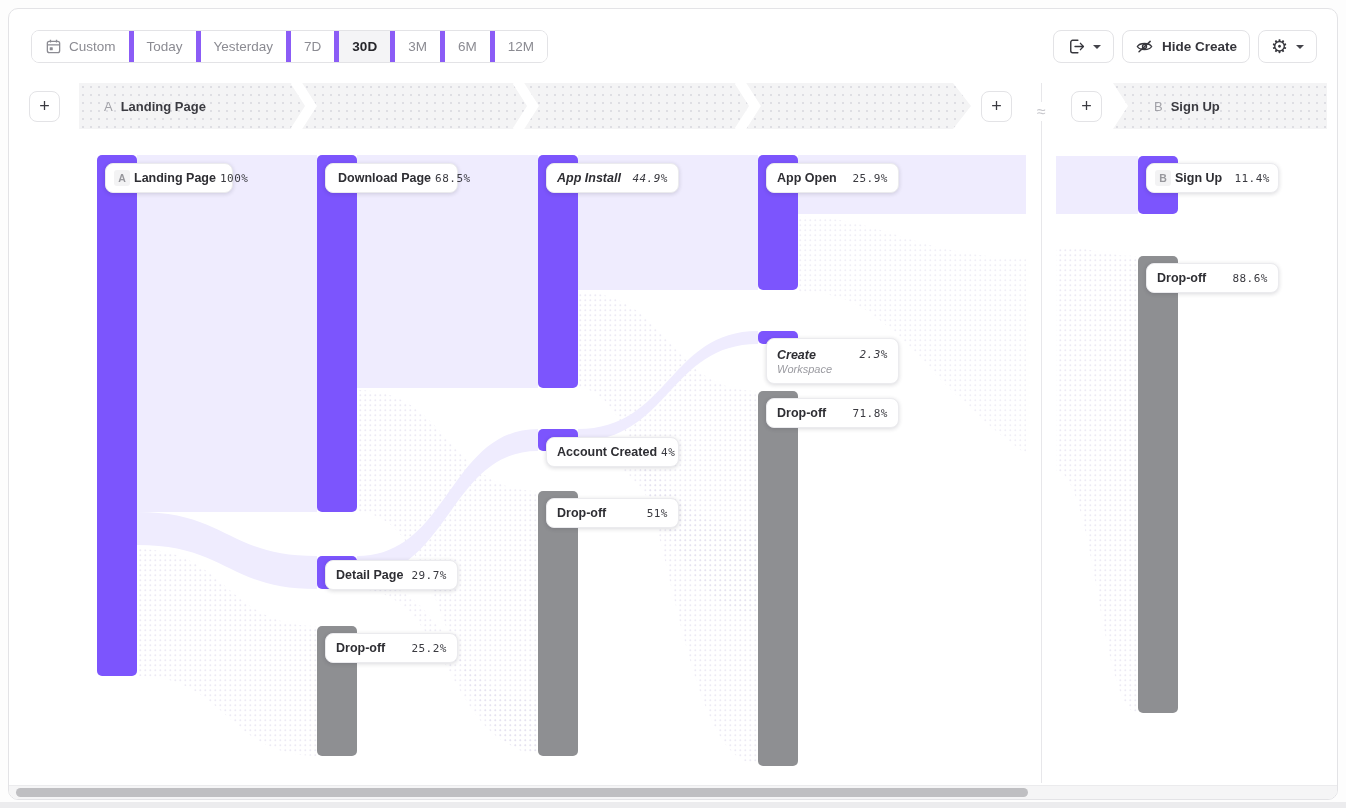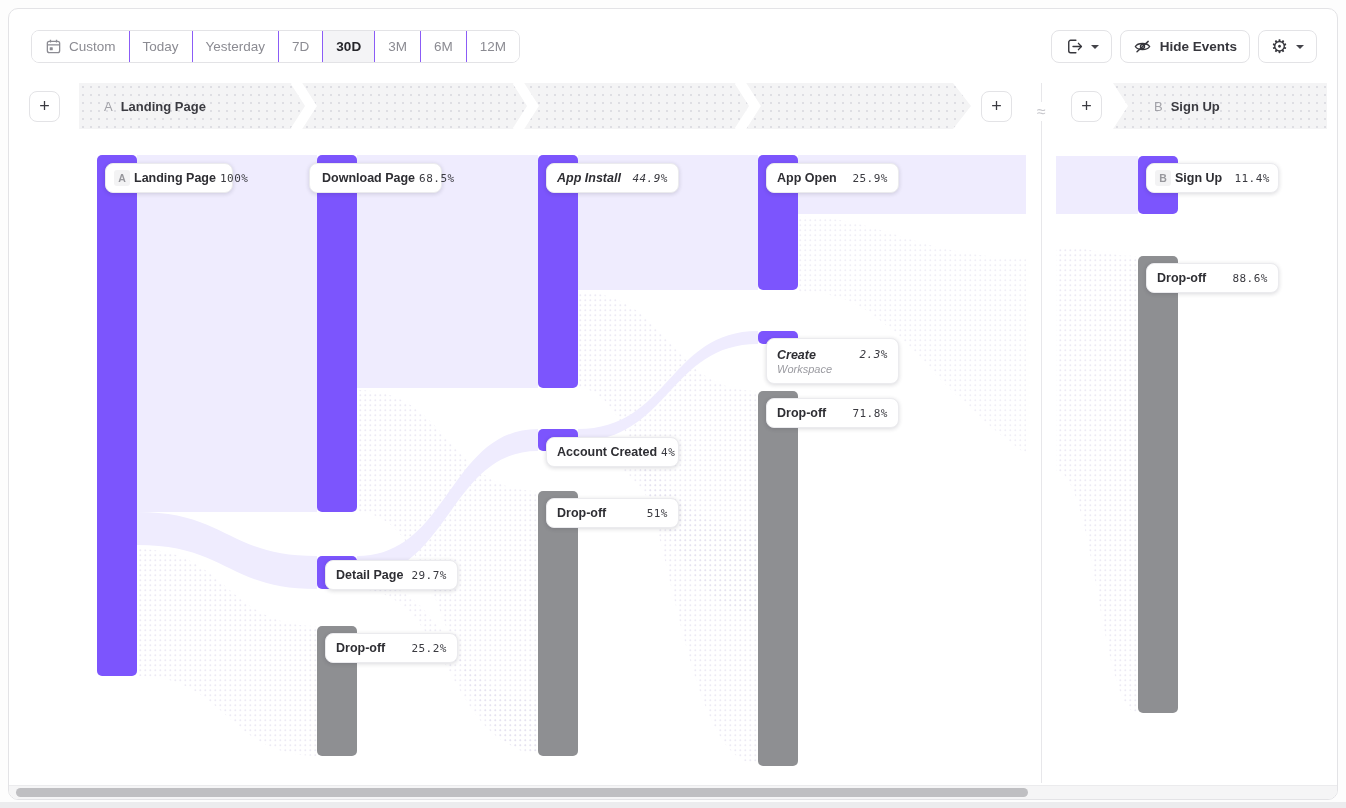--- a/index.html
+++ b/index.html
@@ -7,21 +7,21 @@
   .stage{position:relative;width:1346px;height:808px;background:#fdfdfd;overflow:hidden;}
   .bottom-strip{position:absolute;left:0;right:0;bottom:0;height:6px;background:#ececee;}
   .card{position:absolute;left:8px;top:8px;width:1330px;height:792px;background:#fff;
         border:1px solid #e3e3e6;border-radius:10px;overflow:hidden;}
 
   
   .toolbar{position:absolute;left:0;right:0;top:0;height:62px;}
   .seg{position:absolute;left:22px;top:21px;height:33px;display:flex;align-items:stretch;
        border:1px solid #e3e3e6;border-radius:8px;overflow:hidden;background:#fff;}
   .seg-btn{display:flex;align-items:center;gap:7px;padding:0 13px;background:#fff;border:none;
-       border-right:1px solid #8b5cf6;color:#8b8b92;font-size:13.5px;font-weight:500;cursor:pointer;white-space:nowrap;}
+       border-right:5px solid #8b5cf6;color:#8b8b92;font-size:13.5px;font-weight:500;cursor:pointer;white-space:nowrap;}
   .seg-btn:last-child{border-right:none;}
   .seg-btn.selected{background:#f4f4f6;color:#26262b;font-weight:700;}
   .toolbar-right{position:absolute;right:20px;top:21px;display:flex;gap:8px;}
   .tb-btn{display:flex;align-items:center;gap:8px;height:33px;padding:0 12px;background:#fff;
        border:1px solid #e3e3e6;border-radius:8px;color:#36363c;font-size:13.5px;font-weight:600;cursor:pointer;}
   .caret{width:0;height:0;border:4px solid transparent;border-top-color:#44444a;margin-top:4px;}
   .gear-glyph{font-size:19px;line-height:1;color:#36363c;font-family:"DejaVu Sans",sans-serif;}
   .icon{display:inline-flex;}
 
   
@@ -117,21 +117,21 @@
         </button>
 
         <button class="tb-btn">
           <span class="icon">
             <svg width="19" height="19" viewBox="0 0 20 20" fill="none" stroke="#36363c" stroke-width="1.5" stroke-linecap="round">
               <path d="M2.5 10C5 5.8 15 5.8 17.5 10 15 14.2 5 14.2 2.5 10Z"></path>
               <circle cx="10" cy="10" r="2.1"></circle>
               <path d="M4.2 15.6 16 4.6"></path>
             </svg>
           </span>
-          <span>Hide Events</span>
+          <span>Hide Create</span>
         </button>
 
 
         <button class="tb-btn">
           <span class="gear-glyph">⚙</span>
           <span class="caret"></span>
         </button>
       </div>
     </div>
 
@@ -199,21 +199,21 @@
     <div class="bar purple" style="left:749px;top:322px;height:13px;"></div>
     <div class="bar gray" style="left:749px;top:382px;height:375px;"></div>
     <div class="bar purple" style="left:1129px;top:147px;height:58px;"></div>
     <div class="bar gray" style="left:1129px;top:247px;height:457px;"></div>
 
     <div class="node-label" style="left:96px;top:154px;width:128px;padding:0 8px;">
       <span class="nl-badge">A</span>
       <span class="nl-name">Landing Page</span>
       <span class="nl-pct">100%</span>
     </div>
-    <div class="node-label" style="left:300px;top:154px;width:133px;padding-left:12px;">
+    <div class="node-label" style="left:316px;top:154px;width:133px;padding-left:12px;">
       <span class="nl-name">Download Page</span>
       <span class="nl-pct">68.5%</span>
     </div>
     <div class="node-label" style="left:537px;top:154px;width:133px;font-style:italic;">
       <span class="nl-name">App Install</span>
       <span class="nl-pct">44.9%</span>
     </div>
     <div class="node-label" style="left:757px;top:154px;width:133px;">
       <span class="nl-name">App Open</span>
       <span class="nl-pct">25.9%</span>

